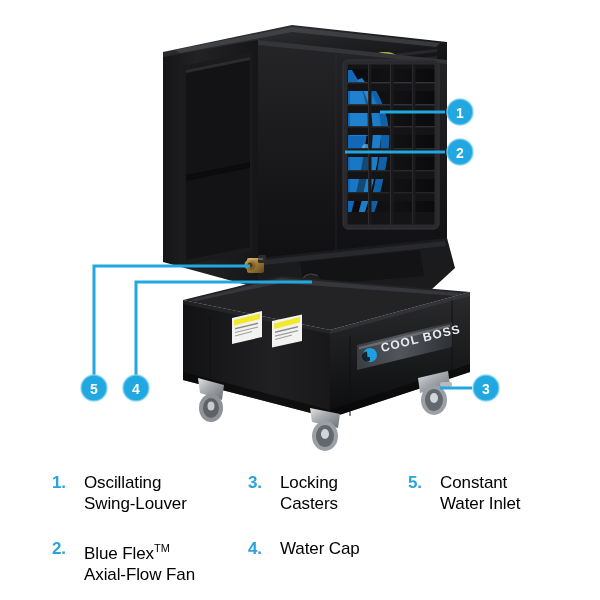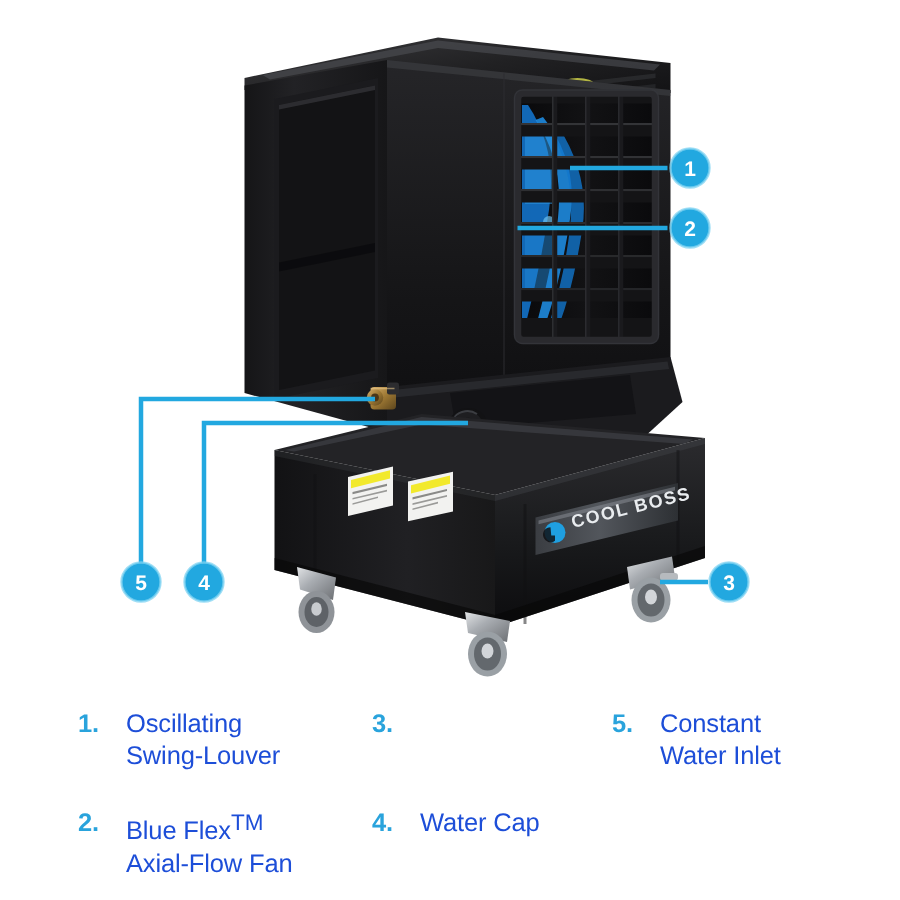--- a/index.html
+++ b/index.html
@@ -62,31 +62,31 @@
     top: 0;
     color: #29a3dc;
     font-weight: bold;
     font-size: 17px;
     line-height: 21px;
     letter-spacing: -0.2px;
   }
   .legend-entry .txt {
     display: block;
     margin-left: 32px;
-    color: #1d4ed8;
+    color: #000000;
     font-size: 17px;
     line-height: 21px;
     letter-spacing: -0.1px;
     white-space: pre-line;
   }
   .row-a { top: 10px; }
   .row-b { top: 76px; }
 
   .tm {
-    font-size: 15px;
+    font-size: 11px;
     vertical-align: super;
     letter-spacing: 0;
   }
 </style>
 </head>
 <body>
 
 <div id="stage">
 
   <div id="product-figure">
@@ -340,20 +340,22 @@
       <div class="legend-entry row-b">
         <span class="num">2.</span>
         <span class="txt"><span>Blue Flex</span><span class="tm">TM</span><span>
 Axial-Flow Fan</span></span>
       </div>
     </div>
 
     <div class="legend-col col-2">
       <div class="legend-entry row-a">
         <span class="num">3.</span>
+        <span class="txt">Locking
+Casters</span>
       </div>
       <div class="legend-entry row-b">
         <span class="num">4.</span>
         <span class="txt">Water Cap</span>
       </div>
     </div>
 
     <div class="legend-col col-3">
       <div class="legend-entry row-a">
         <span class="num">5.</span>

